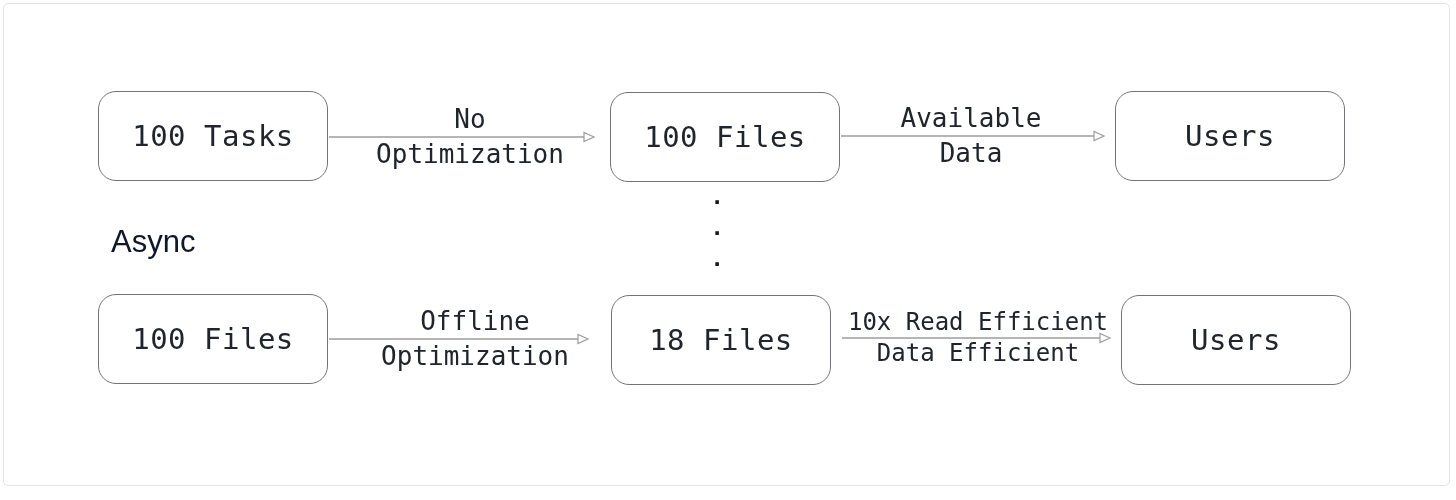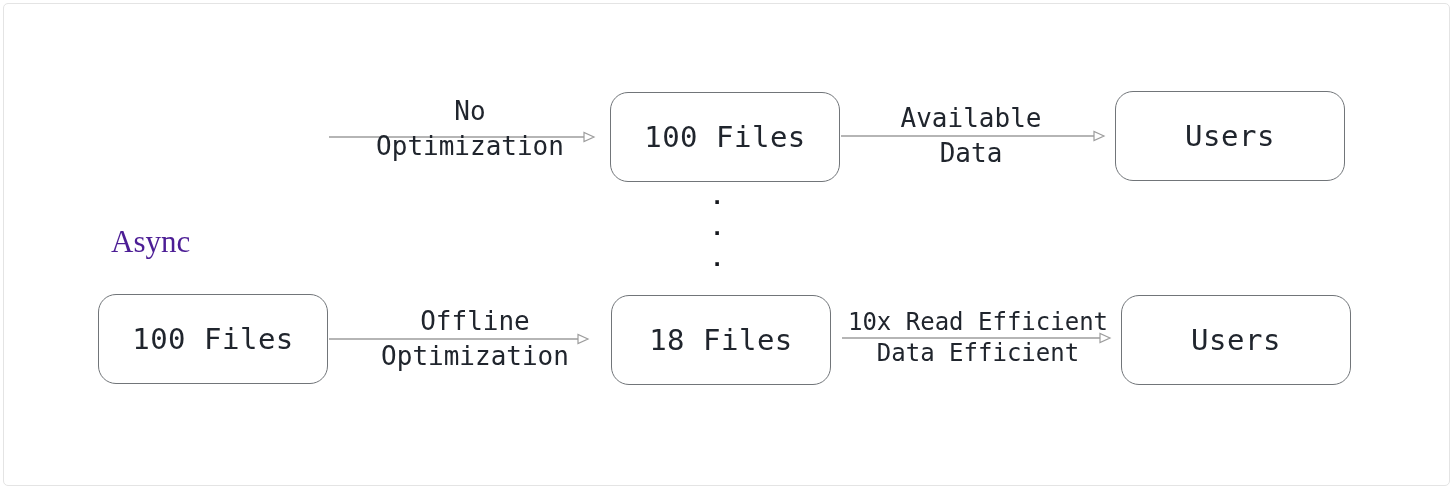--- a/index.html
+++ b/index.html
@@ -57,23 +57,23 @@
     color: #20252d;
   }
   .edge-label.small {
     font-size: 24px;
     line-height: 31px;
   }
   .async {
     position: absolute;
     left: 111px;
     top: 224px;
-    font-family: Liberation Serif, serif;
+    font-family: Liberation Sans, sans-serif;
     font-size: 31px;
-    color: #4c1d95;
+    color: #0f172a;
   }
   .dots {
     position: absolute;
     left: 705px;
     top: 192px;
     width: 24px;
     display: flex;
     flex-direction: column;
     align-items: center;
     gap: 9px;
@@ -106,28 +106,31 @@
       <line x1="329" y1="339" x2="578" y2="339" stroke="#9d9d9d" stroke-width="1.3"></line>
       <path d="M 588 339 l -10 -4.5 l 0 9 z" fill="#ffffff" stroke="#9d9d9d" stroke-width="1.2"></path>
     </g>
 
     <g>
       <line x1="842" y1="338" x2="1100" y2="338" stroke="#9d9d9d" stroke-width="1.3"></line>
       <path d="M 1110 338 l -10 -4.5 l 0 9 z" fill="#ffffff" stroke="#9d9d9d" stroke-width="1.2"></path>
     </g>
   </svg>
 
+  <div class="node" style="left:98px; top:91px;">
+    <span>100 Tasks</span>
+  </div>
   <div class="node" style="left:610px; top:92px;">
     <span>100 Files</span>
   </div>
   <div class="node" style="left:1115px; top:91px;">
     <span>Users</span>
   </div>
 
-  <div class="edge-label" style="left:470px; top:129px;">
+  <div class="edge-label" style="left:470px; top:137px;">
     <div>No</div>
     <div>Optimization</div>
   </div>
   <div class="edge-label" style="left:971px; top:136px;">
     <div>Available</div>
     <div>Data</div>
   </div>
 
   <div class="async">Async</div>
 

